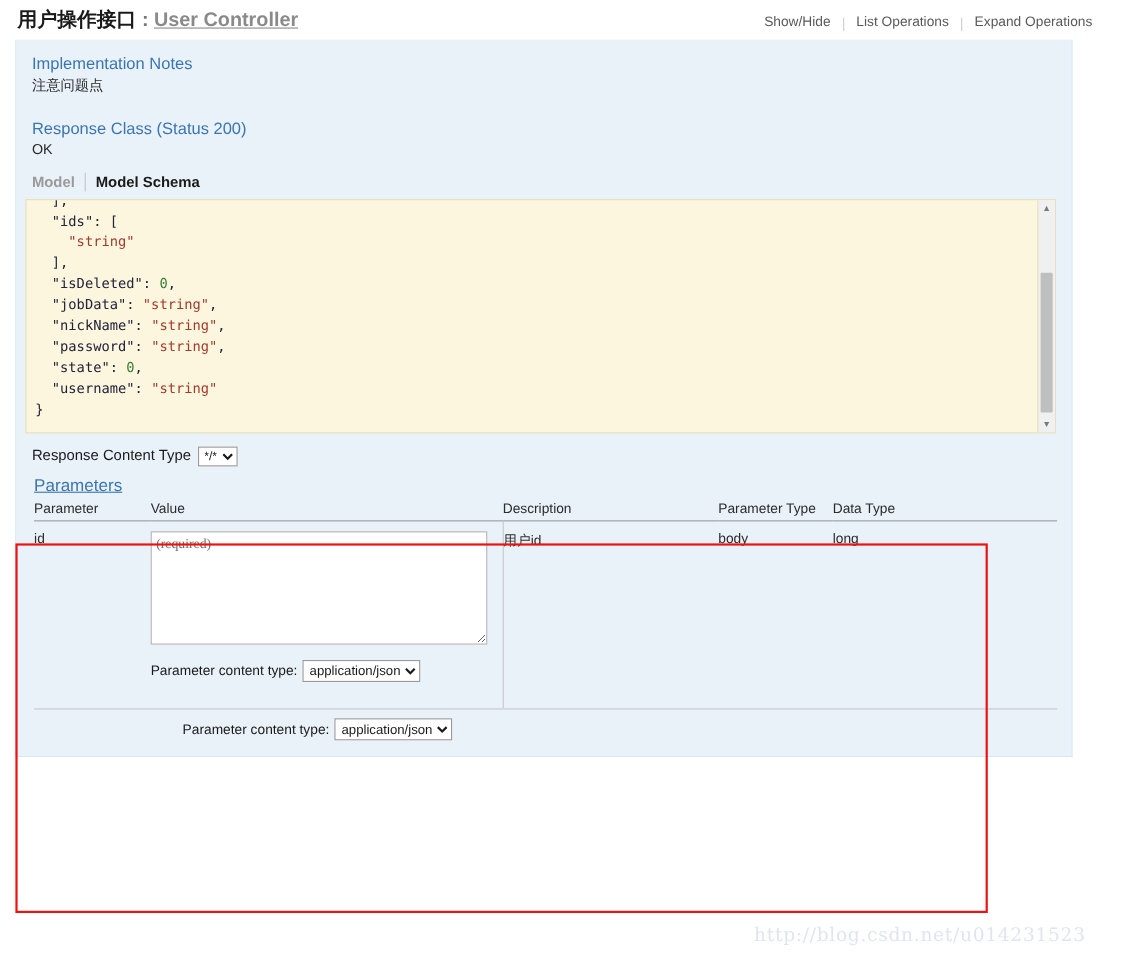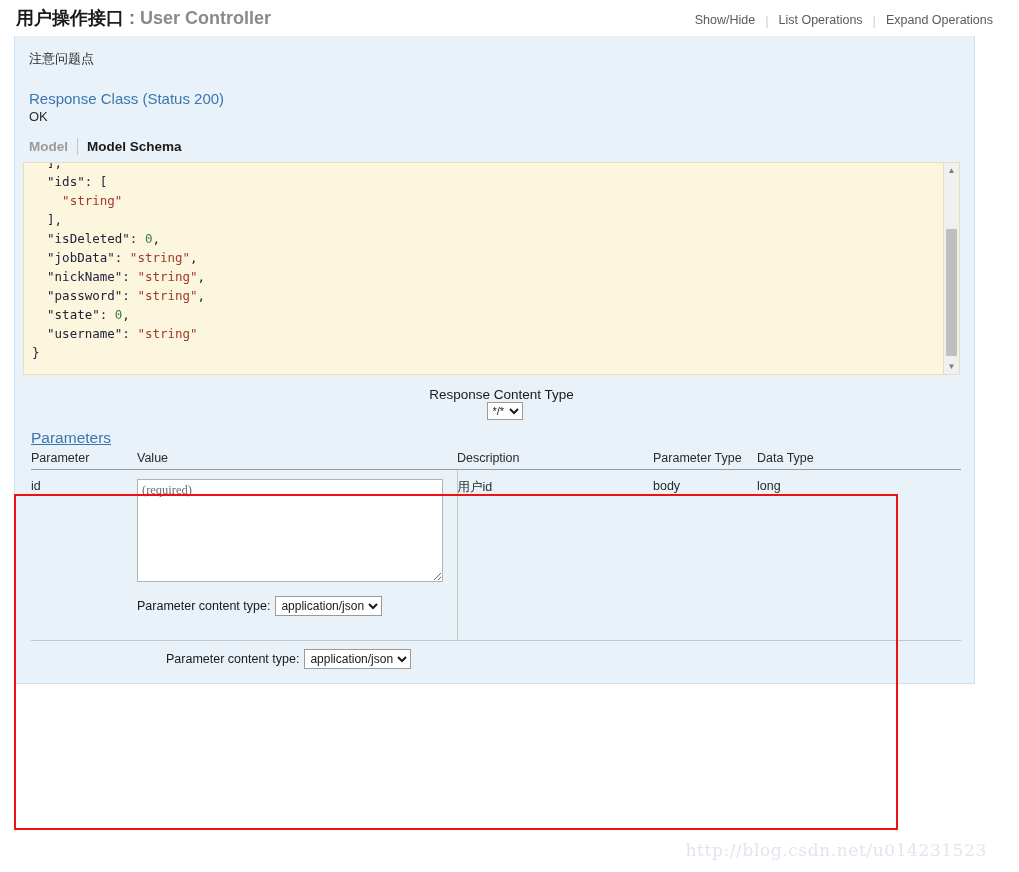--- a/index.html
+++ b/index.html
@@ -33,20 +33,21 @@
   .resource-title .cn {
     color: #1a1a1a;
   }
   .resource-title .colon {
     color: #777777;
     font-weight: bold;
   }
   .resource-title .en {
     color: #8a8a8a;
     font-weight: bold;
+    text-decoration: underline;
   }
   .resource-options {
     margin-left: auto;
     display: flex;
     align-items: center;
     font-size: 12.5px;
     white-space: nowrap;
   }
   .resource-options a {
     color: #5a5a5a;
@@ -197,24 +198,22 @@
     top: 66px;
     bottom: 18px;
     background: #bfbfbf;
     border-radius: 1px;
   }
 
   
   .resp-ct {
     margin: 12px 0 0 14px;
     display: flex;
-    align-items: center;
     font-size: 13.5px;
     color: #1a1a1a;
-    flex-direction: column;
   }
   select.mini {
     font-family: "Liberation Sans", sans-serif;
     font-size: 11px;
     margin-left: 6px;
     padding: 0 1px;
     height: 18px;
     border: 1px solid #9a9a9a;
     background: #ffffff;
     color: #1a1a1a;
@@ -335,20 +334,21 @@
     <span class="sep">|</span>
     <a href="#">Expand Operations</a>
   </div>
 </div>
 
 <div class="operation">
 
 
   <div class="op-content">
 
+    <div class="section-title">Implementation Notes</div>
     <div class="section-text">注意问题点</div>
 
     <div class="gap-lg"></div>
 
     <div class="section-title">Response Class (Status 200)</div>
     <div class="section-text">OK</div>
 
     <div class="gap-sm"></div>
 
     <div class="model-tabs">

